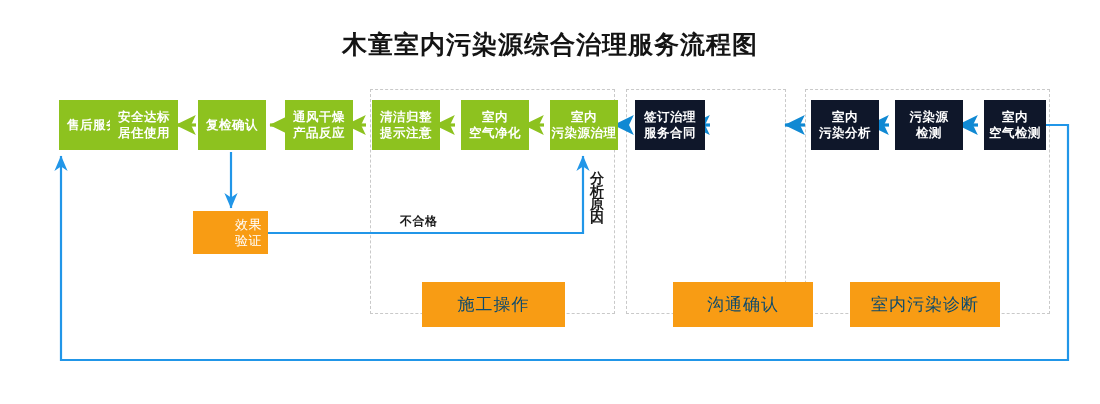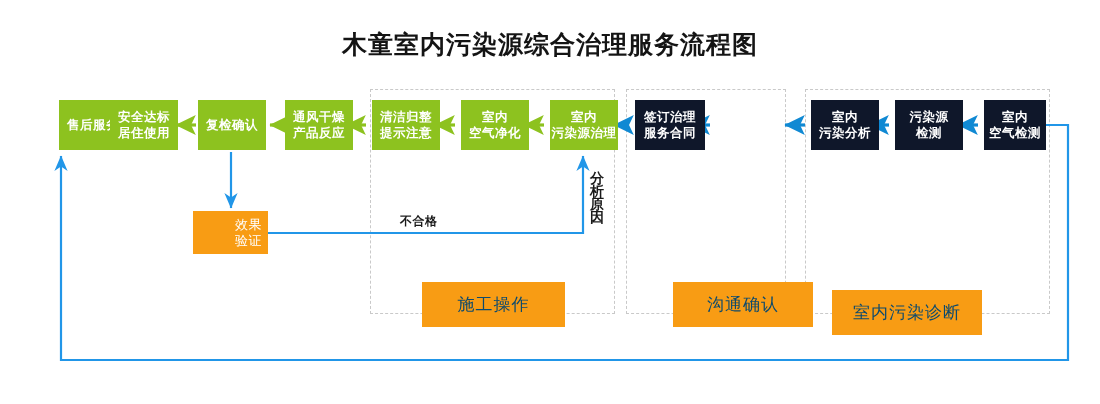--- a/index.html
+++ b/index.html
@@ -178,15 +178,15 @@
   <div class="node orange" style="left:193px;top:211px;width:75px;height:43px;font-size:13px;font-weight:normal;padding-left:36px;">效果验证</div>
 
   <div class="edge-label" style="left:400px;top:213px;">不合格</div>
 
   <div class="edge-label vertical" style="left:590px;top:172px;">分析原因</div>
 
   <div class="section-label" style="left:422px;top:282px;width:143px;height:45px;">施工操作</div>
 
   <div class="section-label" style="left:637px;top:282px;width:140px;height:45px;margin-left:36px;">沟通确认</div>
 
-  <div class="section-label" style="left:832px;top:282px;width:150px;height:45px;margin-top:8px;">室内污染诊断</div>
+  <div class="section-label" style="left:850px;top:282px;width:150px;height:45px;">室内污染诊断</div>
 
 </div>
 
 </body></html>

